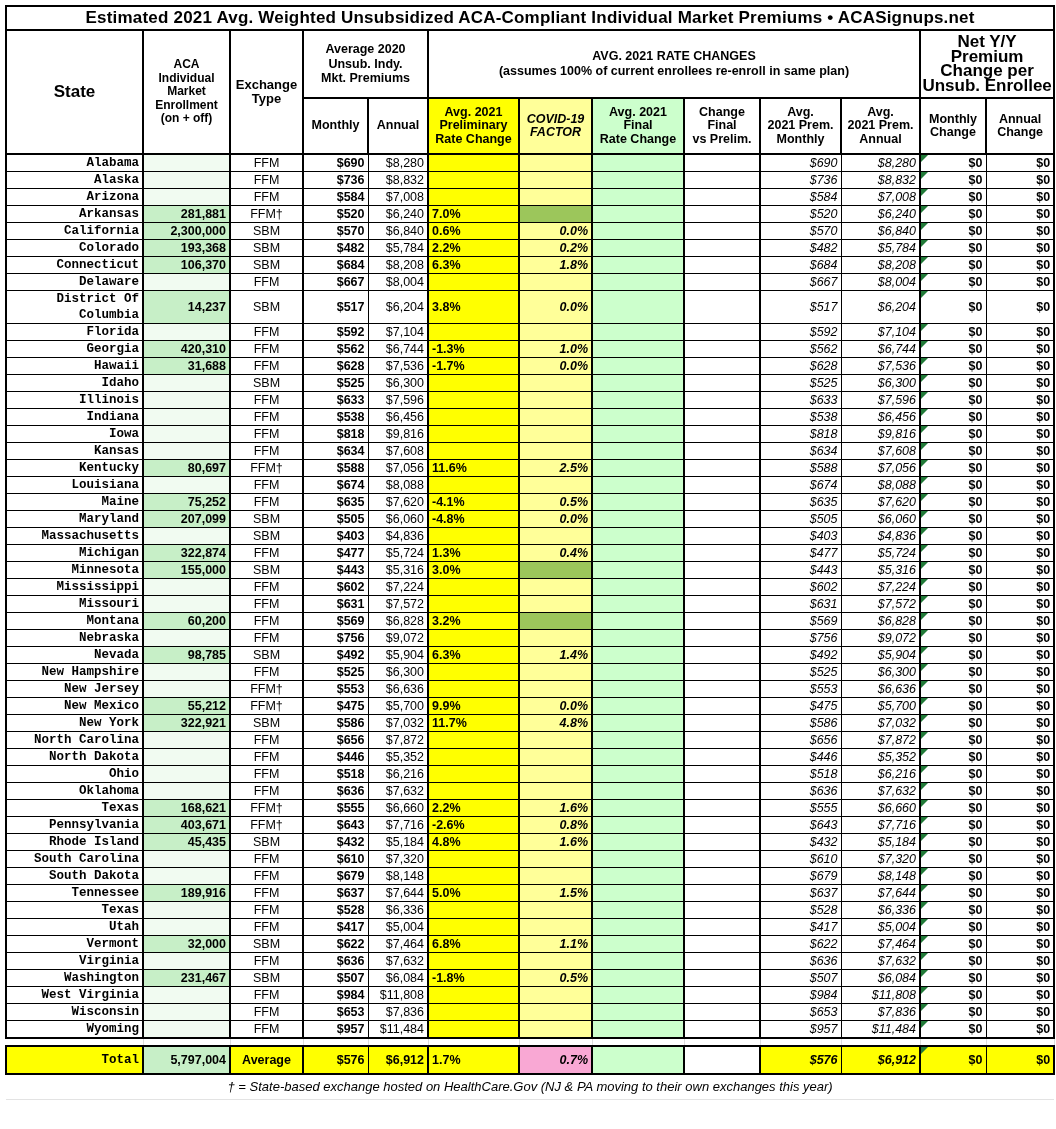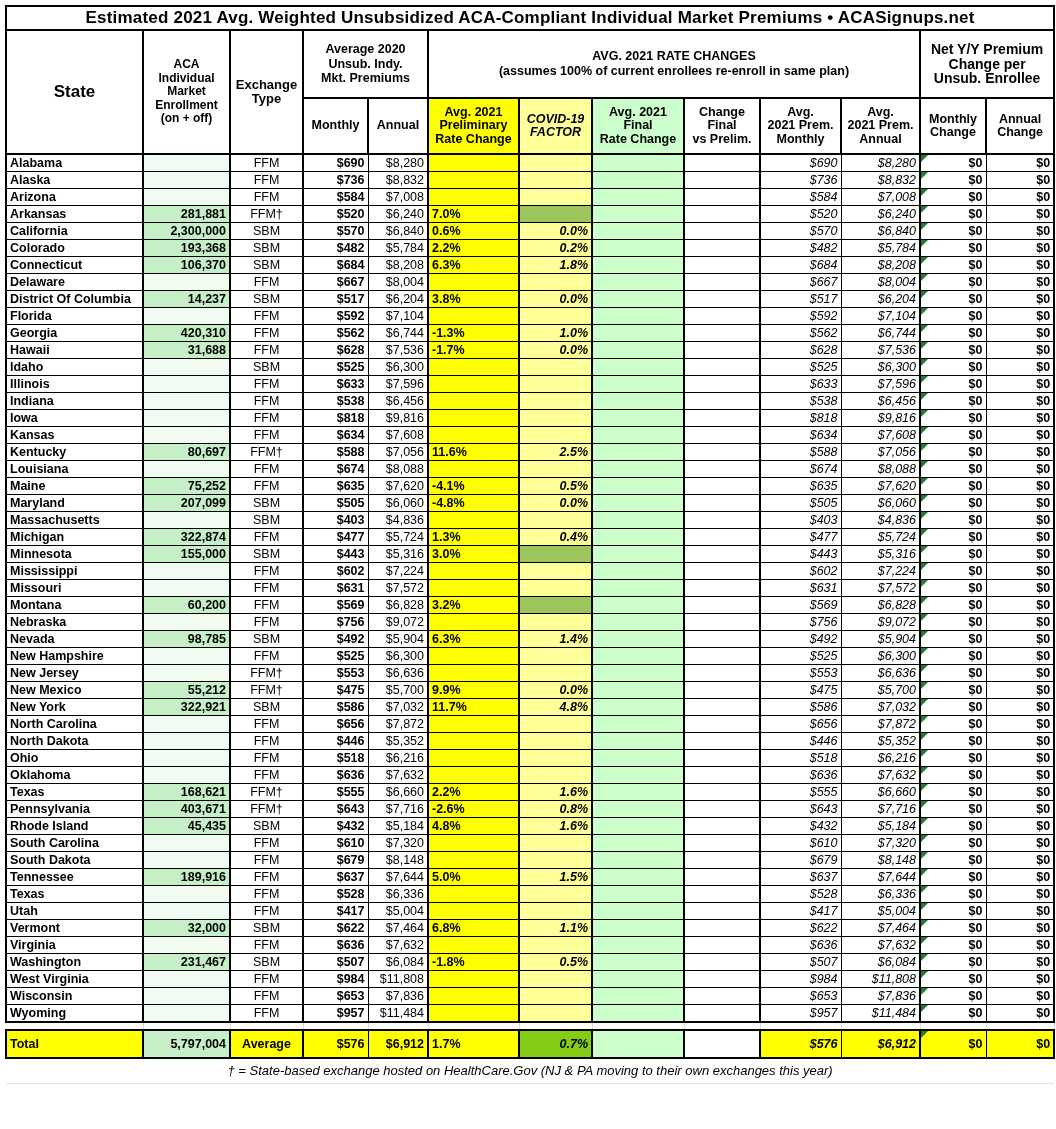--- a/index.html
+++ b/index.html
@@ -12,48 +12,48 @@
   tbody td.tl{border-left-width:2px;}
   tbody td.edge-l{border-left-width:2px;}
   tbody td.edge-r{border-right-width:2px;}
   thead th{border:2px solid #000;background:#fff;color:#000;vertical-align:middle;white-space:pre-line;font-weight:bold;}
   .title{height:23px;font-size:17px;white-space:nowrap;letter-spacing:.2px;}
   .h-state{font-size:17px;}
   .h-enroll{font-size:12px;line-height:13.5px;}
   .h-type{font-size:13px;line-height:14.5px;}
   .h-avg2020{font-size:12.5px;line-height:14.5px;height:68px;}
   .h-rate{font-size:12.5px;line-height:15px;}
-  .h-net{font-size:14px;line-height:14.5px;}
+  .h-net{font-size:17px;line-height:14.5px;}
   tr.h-sub th{font-size:12.5px;line-height:13.5px;height:56px;}
   .bg-yellow{background:#FFFF00 !important;}
   .bg-lightyellow{background:#FFFF99 !important;}
   .bg-mint{background:#CCFFCC !important;}
   .it{font-style:italic;}
   
-  .c-state{text-align:left;font-weight:bold;}
+  .c-state{text-align:right;font-weight:bold;font-family:Liberation Mono, monospace;}
   .c-enroll{text-align:right;font-weight:bold;background:#F1FBF1;}
   .c-enroll.has-val{background:#C7EFC7;}
   .c-type{text-align:center;}
   .c-m2020{text-align:right;font-weight:bold;}
   .c-a2020{text-align:right;}
   .c-prelim{text-align:left;font-weight:bold;background:#FFFF00;}
   .c-covid{text-align:right;font-weight:bold;font-style:italic;background:#FFFF99;}
   .c-covid.covid-green{background:#9CC65B;}
   .c-final{background:#CCFFCC;}
   .c-chg{background:#fff;}
   .c-m2021{text-align:right;font-style:italic;}
   .c-a2021{text-align:right;font-style:italic;}
   .c-mchg{text-align:right;font-weight:bold;position:relative;}
   .c-mchg::before{content:"";position:absolute;top:0;left:0;width:0;height:0;
       border-top:7px solid #217A38;border-right:7px solid transparent;}
   .c-achg{text-align:right;font-weight:bold;}
   
   tr.last-data td{border-bottom-width:2px;}
   tr.total td{border-top-width:2px;border-bottom-width:2px;font-weight:bold;background:#FFFF00;height:28px;}
-  tr.total .c-covid{background:#84cc16;}
+  tr.total .c-covid{background:#f9a8d4;}
   tr.total .c-final{background:#CCFFCC;}
   tr.total .c-chg{background:#fff;}
   tr.total .c-m2021,tr.total .c-a2021{font-style:italic;}
   
   tr.gap td{border:none;border-right:1px solid #DCDCDC;height:8px;background:#fff;}
   
   tr.footnote td{border:none;border-bottom:1px solid #E3E3E3;background:#fff;text-align:center;
       font-style:italic;font-size:13px;height:25px;line-height:24px;padding:0;}
 </style>
 </head>

